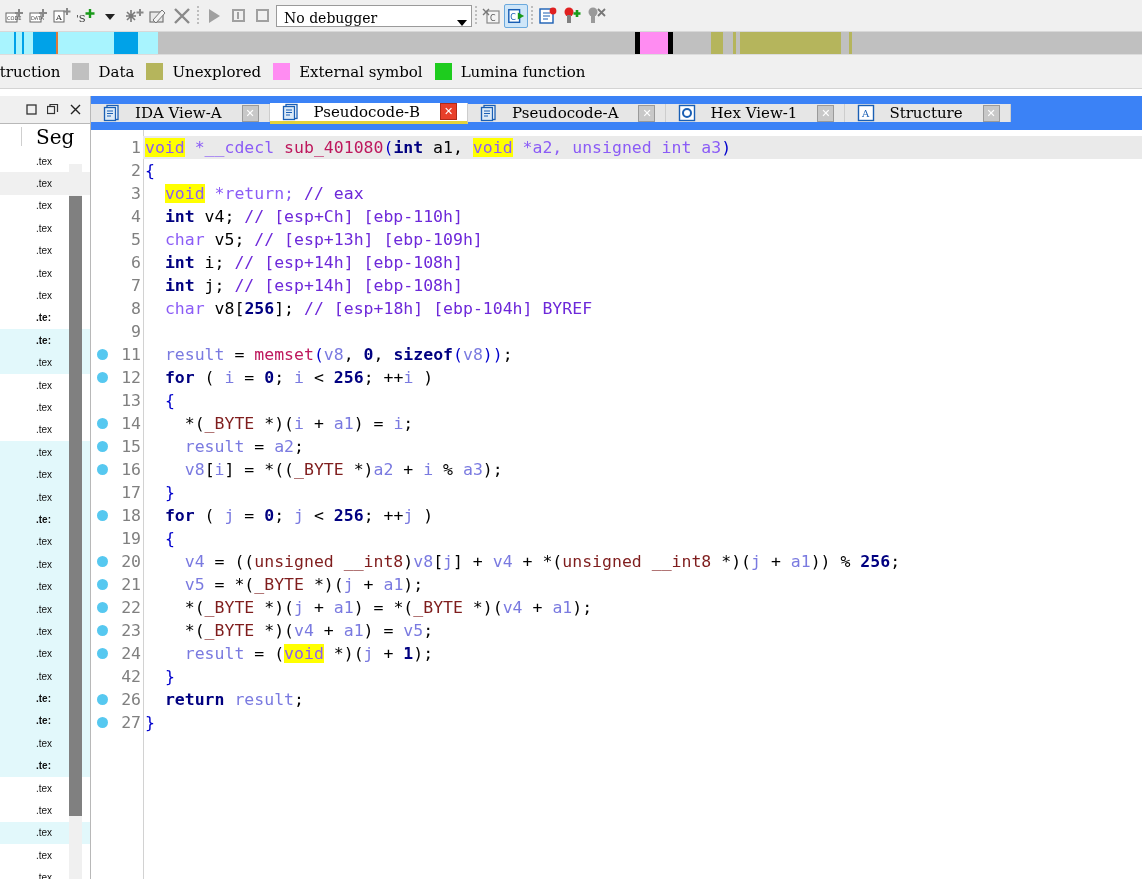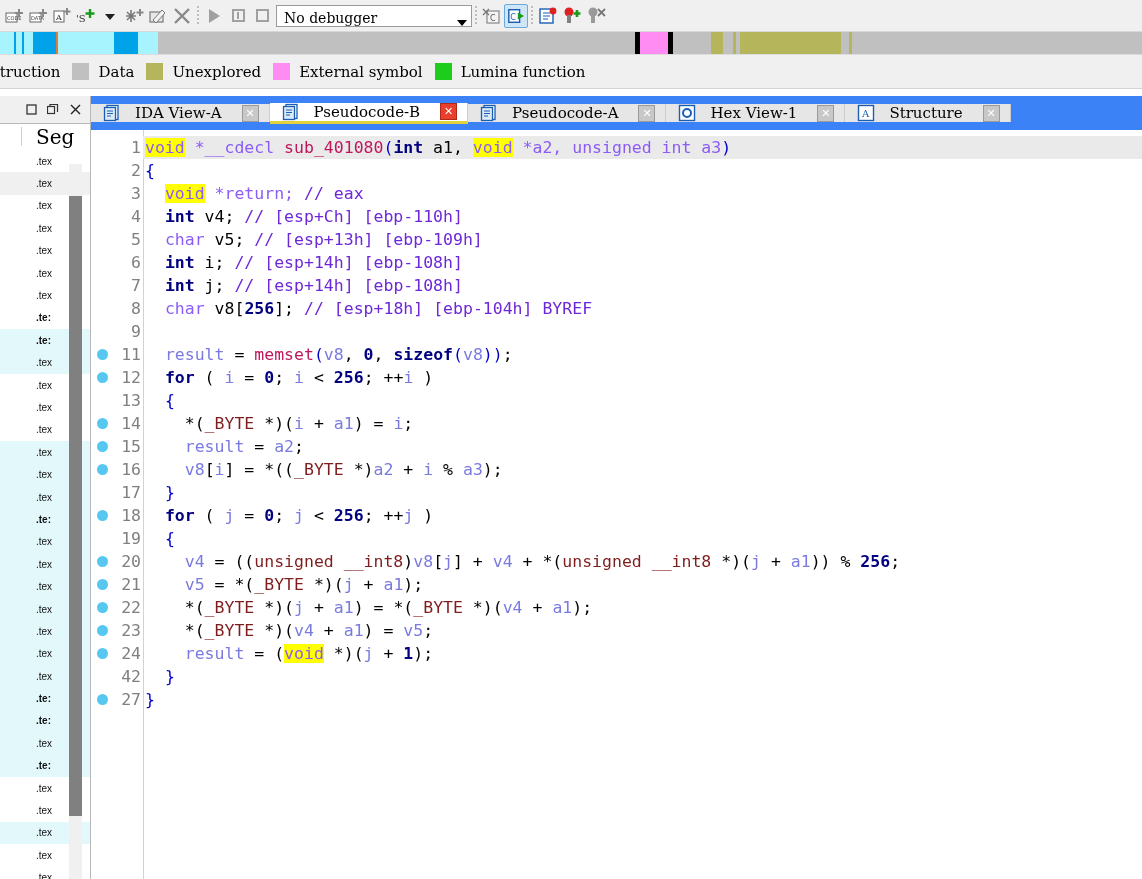--- a/index.html
+++ b/index.html
@@ -687,17 +687,18 @@
           <div class="cline"><span class="bp"><span class="bp-dot"></span></span><span class="lnum">16</span><span class="ctext"><span class="t-plain">    </span><span class="t-var">v8</span><span class="t-plain">[</span><span class="t-var">i</span><span class="t-plain">] = *((</span><span class="t-gray">_BYTE</span><span class="t-plain"> *)</span><span class="t-var">a2</span><span class="t-plain"> + </span><span class="t-var">i</span><span class="t-plain"> % </span><span class="t-var">a3</span><span class="t-plain">);</span></span></div>
           <div class="cline"><span class="bp"></span><span class="lnum">17</span><span class="ctext"><span class="t-plain">  </span><span class="t-pun">}</span></span></div>
           <div class="cline"><span class="bp"><span class="bp-dot"></span></span><span class="lnum">18</span><span class="ctext"><span class="t-plain">  </span><span class="t-kw">for</span><span class="t-plain"> ( </span><span class="t-var">j</span><span class="t-plain"> = </span><span class="t-num">0</span><span class="t-plain">; </span><span class="t-var">j</span><span class="t-plain"> &lt; </span><span class="t-num">256</span><span class="t-plain">; ++</span><span class="t-var">j</span><span class="t-plain"> )</span></span></div>
           <div class="cline"><span class="bp"></span><span class="lnum">19</span><span class="ctext"><span class="t-plain">  </span><span class="t-pun">{</span></span></div>
           <div class="cline"><span class="bp"><span class="bp-dot"></span></span><span class="lnum">20</span><span class="ctext"><span class="t-plain">    </span><span class="t-var">v4</span><span class="t-plain"> = ((</span><span class="t-gray">unsigned __int8</span><span class="t-plain">)</span><span class="t-var">v8</span><span class="t-plain">[</span><span class="t-var">j</span><span class="t-plain">] + </span><span class="t-var">v4</span><span class="t-plain"> + *(</span><span class="t-gray">unsigned __int8</span><span class="t-plain"> *)(</span><span class="t-var">j</span><span class="t-plain"> + </span><span class="t-var">a1</span><span class="t-plain">)) % </span><span class="t-num">256</span><span class="t-plain">;</span></span></div>
           <div class="cline"><span class="bp"><span class="bp-dot"></span></span><span class="lnum">21</span><span class="ctext"><span class="t-plain">    </span><span class="t-var">v5</span><span class="t-plain"> = *(</span><span class="t-gray">_BYTE</span><span class="t-plain"> *)(</span><span class="t-var">j</span><span class="t-plain"> + </span><span class="t-var">a1</span><span class="t-plain">);</span></span></div>
           <div class="cline"><span class="bp"><span class="bp-dot"></span></span><span class="lnum">22</span><span class="ctext"><span class="t-plain">    *(</span><span class="t-gray">_BYTE</span><span class="t-plain"> *)(</span><span class="t-var">j</span><span class="t-plain"> + </span><span class="t-var">a1</span><span class="t-plain">) = *(</span><span class="t-gray">_BYTE</span><span class="t-plain"> *)(</span><span class="t-var">v4</span><span class="t-plain"> + </span><span class="t-var">a1</span><span class="t-plain">);</span></span></div>
           <div class="cline"><span class="bp"><span class="bp-dot"></span></span><span class="lnum">23</span><span class="ctext"><span class="t-plain">    *(</span><span class="t-gray">_BYTE</span><span class="t-plain"> *)(</span><span class="t-var">v4</span><span class="t-plain"> + </span><span class="t-var">a1</span><span class="t-plain">) = </span><span class="t-var">v5</span><span class="t-plain">;</span></span></div>
           <div class="cline"><span class="bp"><span class="bp-dot"></span></span><span class="lnum">24</span><span class="ctext"><span class="t-plain">    </span><span class="t-var">result</span><span class="t-plain"> = (</span><span class="t-type hl-yellow">void</span><span class="t-plain"> *)(</span><span class="t-var">j</span><span class="t-plain"> + </span><span class="t-num">1</span><span class="t-plain">);</span></span></div>
           <div class="cline"><span class="bp"></span><span class="lnum">42</span><span class="ctext"><span class="t-plain">  </span><span class="t-pun">}</span></span></div>
+          <div class="cline"><span class="bp"><span class="bp-dot"></span></span><span class="lnum">26</span><span class="ctext"><span class="t-plain">  </span><span class="t-kw">return</span><span class="t-plain"> </span><span class="t-var">result</span><span class="t-plain">;</span></span></div>
           <div class="cline"><span class="bp"><span class="bp-dot"></span></span><span class="lnum">27</span><span class="ctext"><span class="t-pun">}</span></span></div>
         </div>
     </div>
   </div>
 </div>
 
 </body></html>

